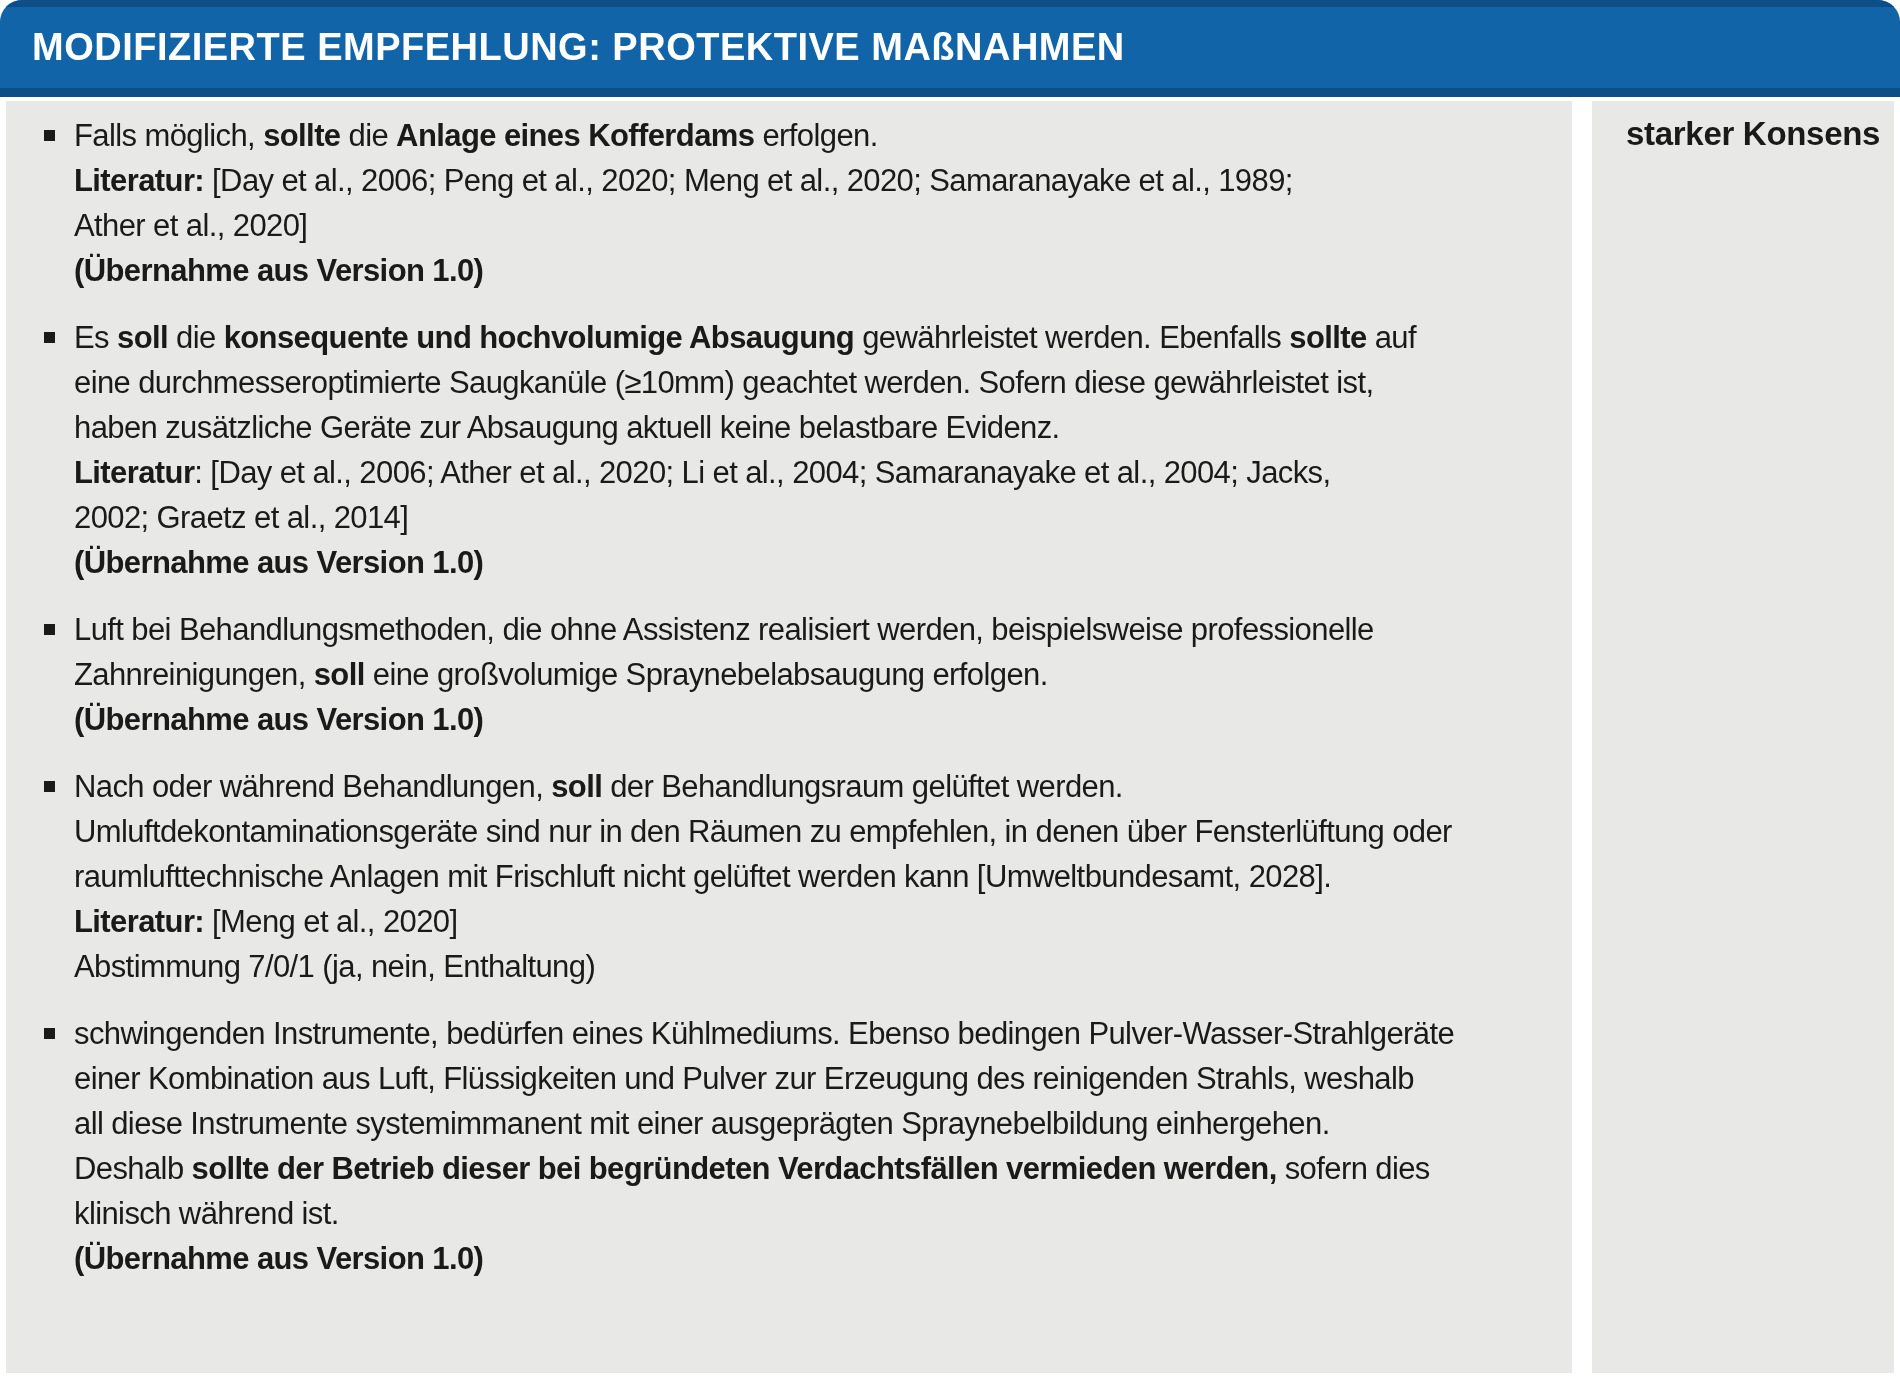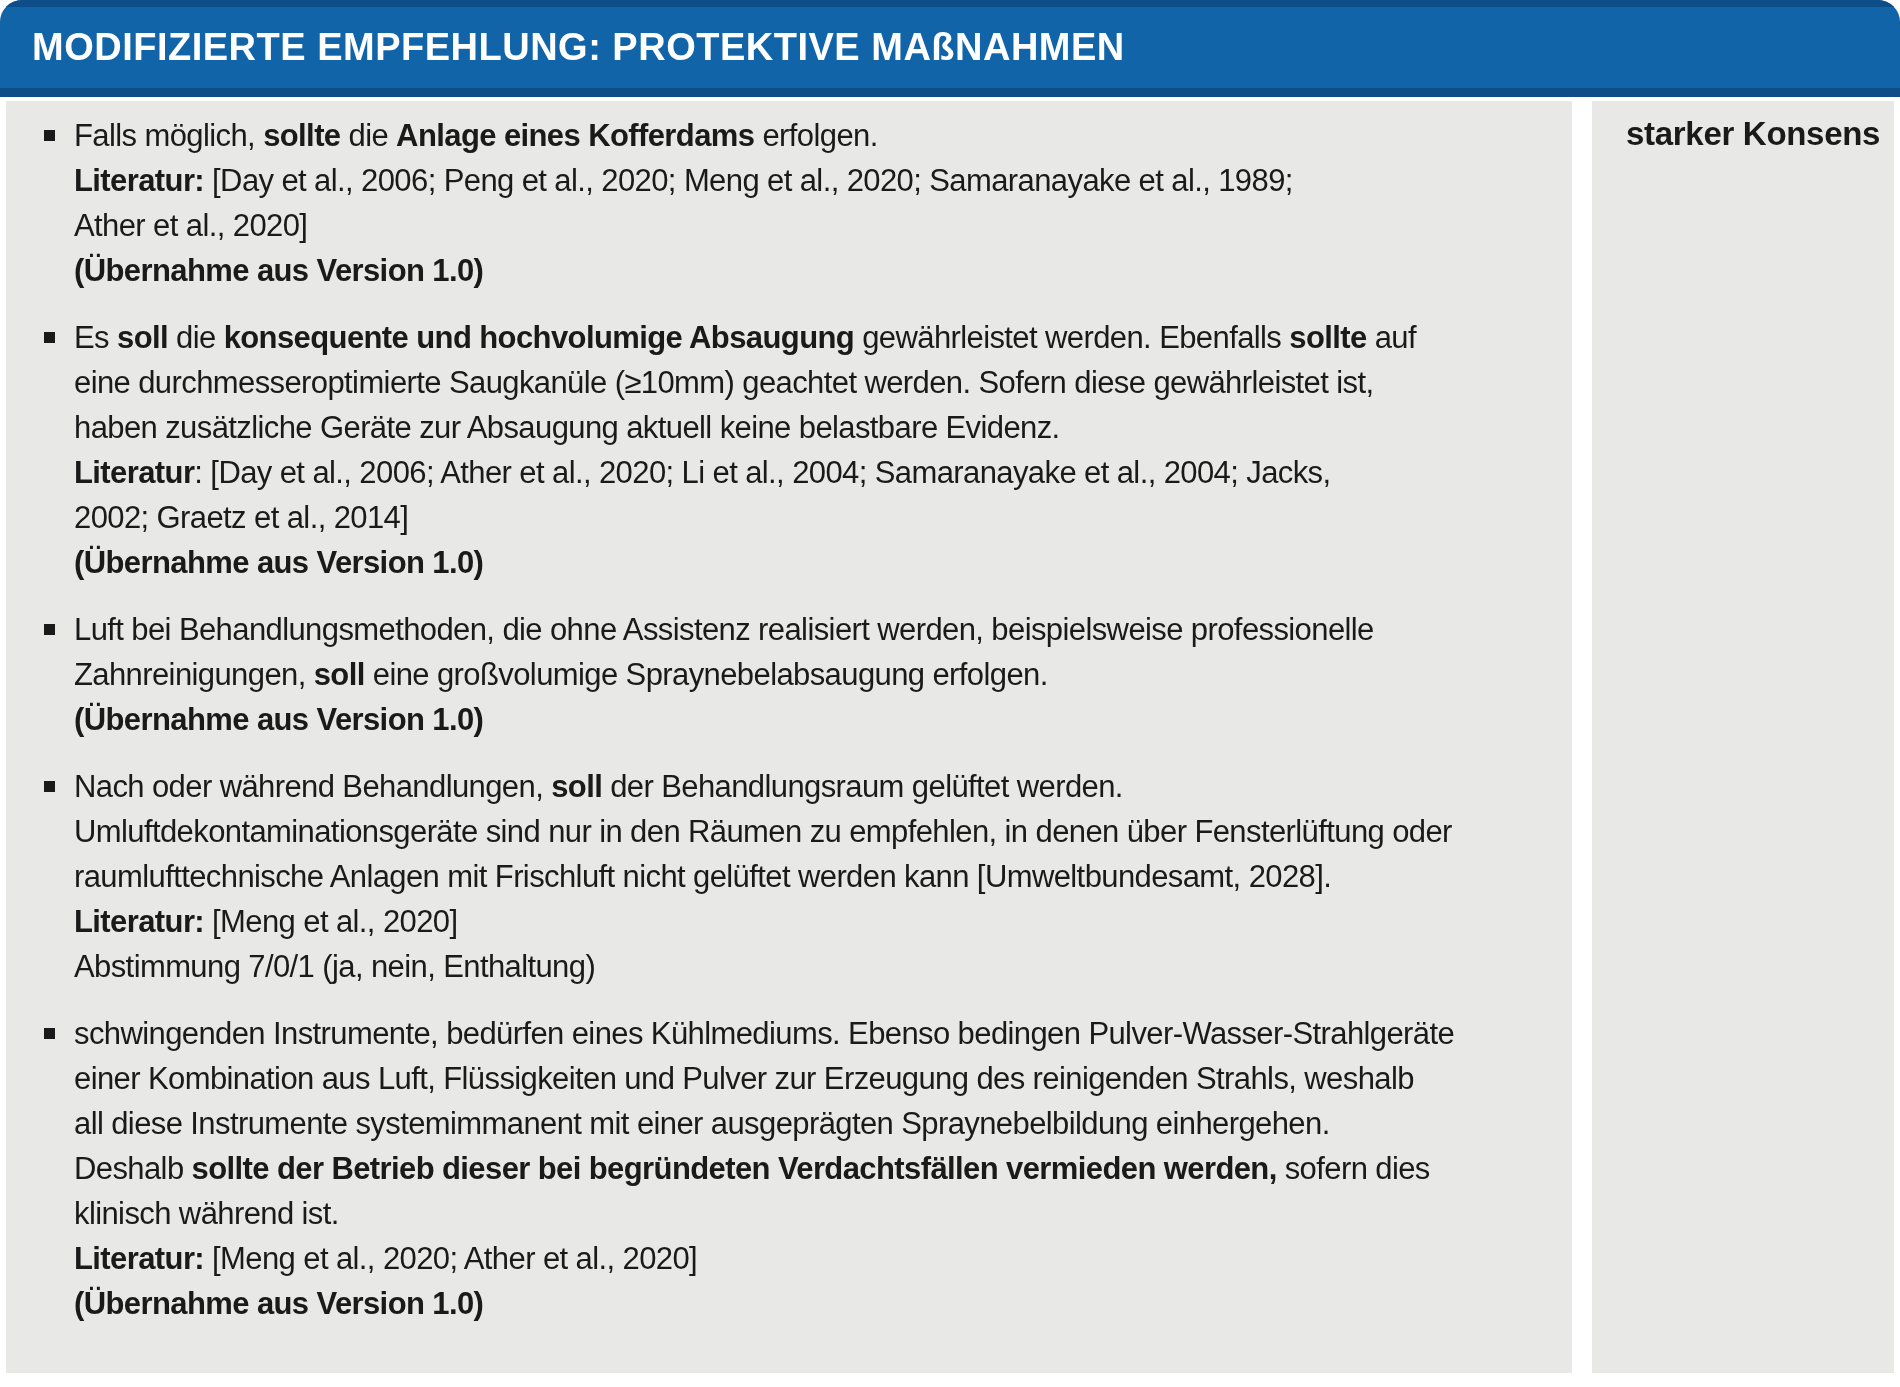--- a/index.html
+++ b/index.html
@@ -114,21 +114,20 @@
           <div class="bullet">
             <div class="marker-col">
               <div class="marker"></div>
             </div>
             <div class="lines">
               <div class="line"><span>schwingenden Instrumente, bedürfen eines Kühlmediums. Ebenso bedingen Pulver-Wasser-Strahlgeräte</span></div>
               <div class="line"><span>einer Kombination aus Luft, Flüssigkeiten und Pulver zur Erzeugung des reinigenden Strahls, weshalb</span></div>
               <div class="line"><span>all diese Instrumente systemimmanent mit einer ausgeprägten Spraynebelbildung einhergehen.</span></div>
               <div class="line"><span>Deshalb </span><span class="b">sollte der Betrieb dieser bei begründeten Verdachtsfällen vermieden werden,</span><span> sofern dies</span></div>
               <div class="line"><span>klinisch während ist.</span></div>
-              <div class="line"><span class="b">Literatur:</span><span> [Meng et al., 2020; Ather et al., 2020]</span></div>
               <div class="line"><span class="b">(Übernahme aus Version 1.0)</span></div>
             </div>
           </div>
         </div>
     </div>
     <div class="consensus-cell">
       <div class="consensus-label">starker Konsens</div>
     </div>
   </div>
   <div class="footer-strip"></div>

